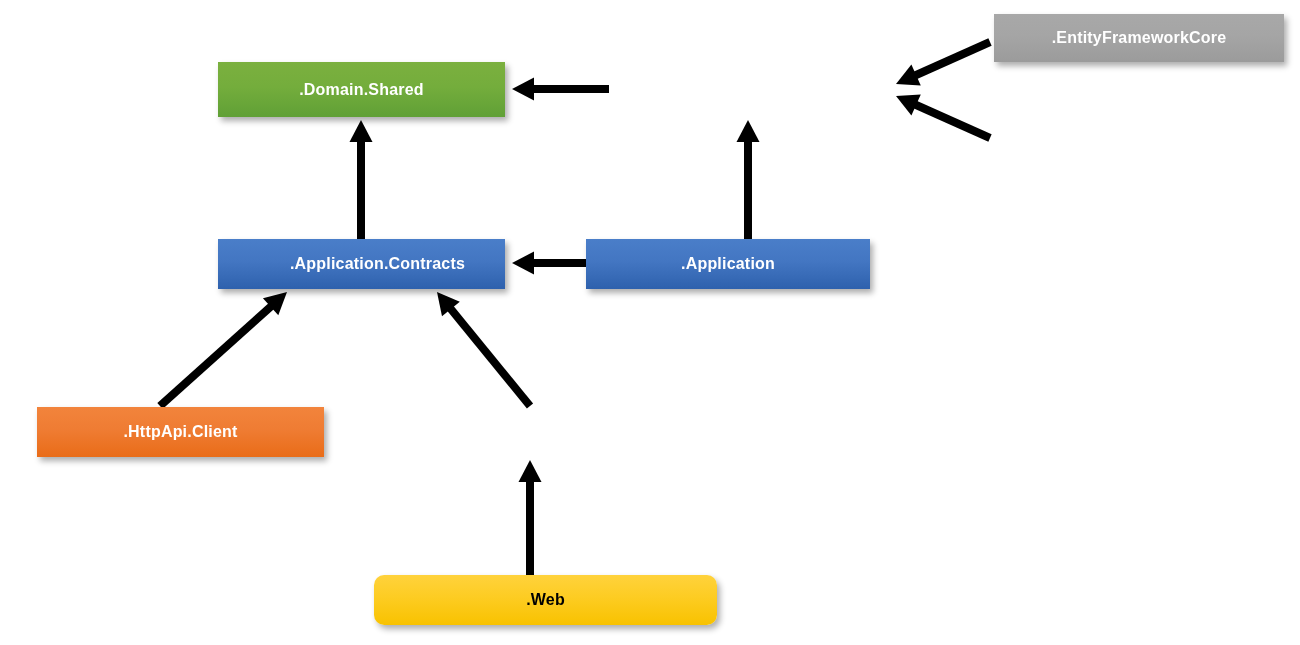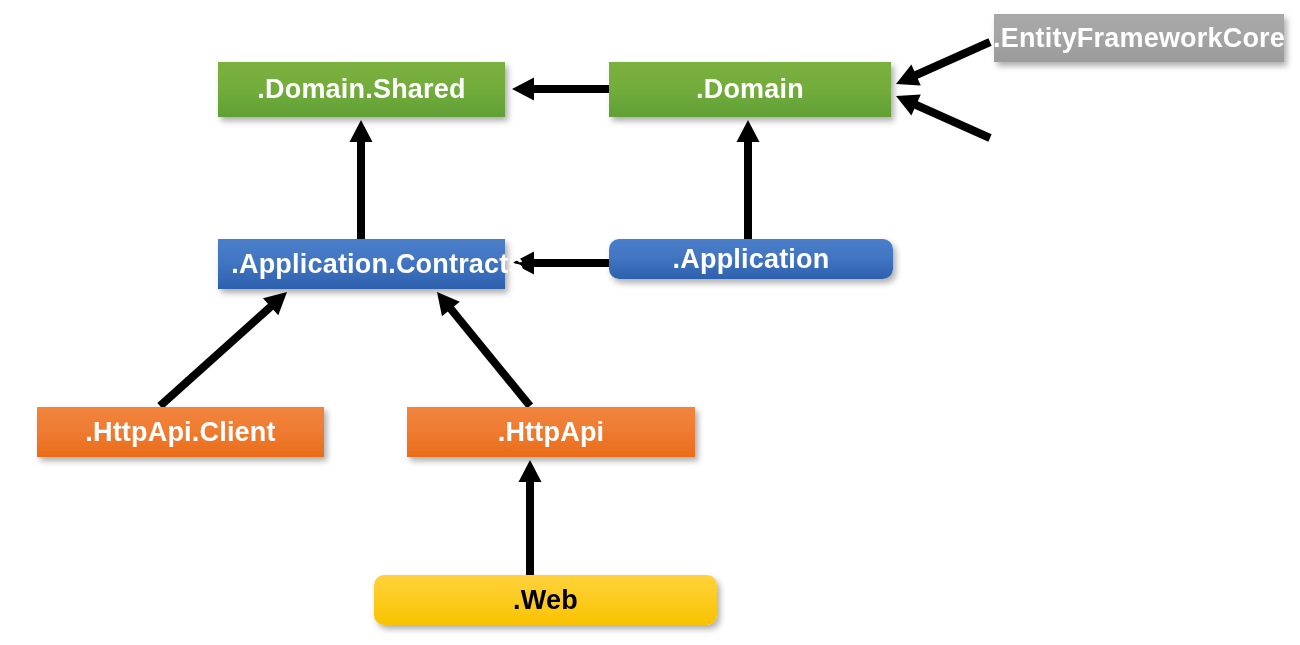--- a/index.html
+++ b/index.html
@@ -26,21 +26,21 @@
     pointer-events: none;
   }
   .node {
     position: absolute;
     display: flex;
     align-items: center;
     justify-content: center;
     box-sizing: border-box;
     color: #ffffff;
     font-weight: bold;
-    font-size: 27px;
+    font-size: 16px;
     letter-spacing: 0.2px;
     text-align: center;
     box-shadow: 3px 4px 6px rgba(0,0,0,0.32);
     white-space: nowrap;
   }
   .node.green {
     background: linear-gradient(to bottom, #7ab martin, #5f9a34);
     background: linear-gradient(to bottom, #7bb03f 0%, #74ad3c 45%, #60a036 100%);
   }
   .node.blue {
@@ -103,42 +103,36 @@
       <g>
         <line x1="530" y1="575" x2="530" y2="479" stroke="#000000" stroke-width="8" stroke-linecap="butt"></line>
         <polygon points="530,460 541.5,482 518.5,482" fill="#000000"></polygon>
       </g>
     </svg>
 
   <div class="node green" style="left:218px; top:62px; width:287px; height:55px;">
     <span class="node-label">.Domain.Shared</span>
   </div>
 
-  <div class="node green" style="left:609px; top:62px; width:282px; height:55px;">
-    <span class="node-label">.Domain</span>
-  </div>
 
   <div class="node gray" style="left:994px; top:14px; width:290px; height:48px;">
     <span class="node-label">.EntityFrameworkCore</span>
   </div>
 
 
   <div class="node blue" style="left:218px; top:239px; width:287px; height:50px;padding-left:32px;">
     <span class="node-label">.Application.Contracts</span>
   </div>
 
-  <div class="node blue" style="left:609px; top:239px; width:284px; height:40px;border-radius:10px;">
+  <div class="node blue" style="left:586px; top:239px; width:284px; height:50px;">
     <span class="node-label">.Application</span>
   </div>
 
   <div class="node orange" style="left:17px; top:407px; width:287px; height:50px;">
     <span class="node-label">.HttpApi.Client</span>
   </div>
 
-  <div class="node orange" style="left:387px; top:407px; width:288px; height:50px;">
-    <span class="node-label">.HttpApi</span>
-  </div>
 
   <div class="node yellow" style="left:374px; top:575px; width:343px; height:50px;border-radius:10px;">
     <span class="node-label">.Web</span>
   </div>
 
 </div>
 
 </body></html>

